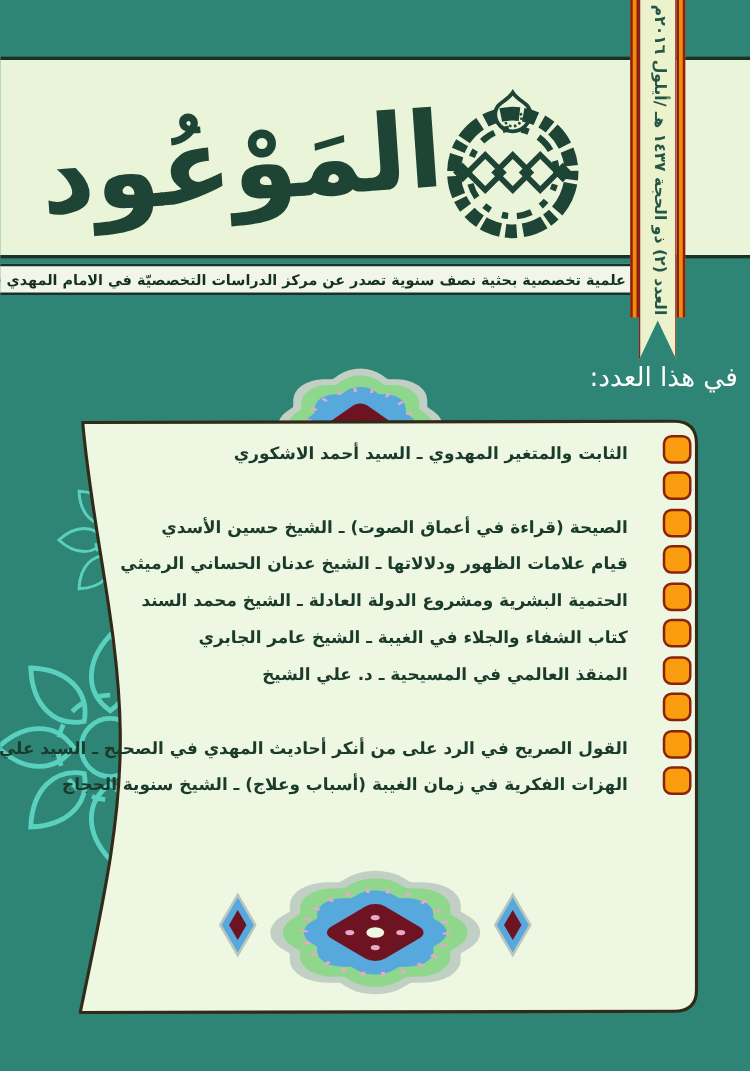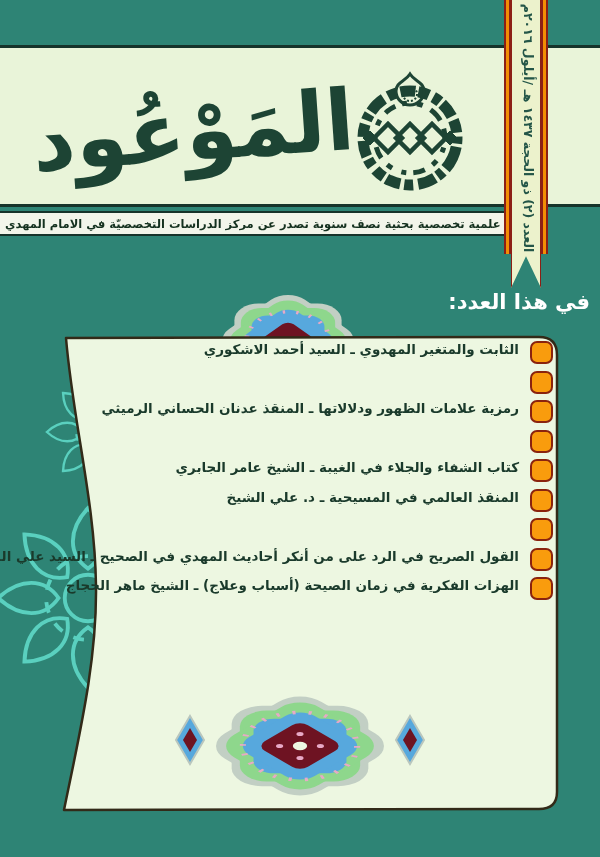--- a/index.html
+++ b/index.html
@@ -57,34 +57,34 @@
   .ribbon-text{
     position:absolute; left:-108px; top:118px; width:260px; height:20px;
     transform:rotate(90deg);
     font-size:12.5px; font-weight:bold; color:#245648;
     text-align:center; white-space:nowrap;
   }
 
   
   .toc-heading{
     position:absolute; top:290px; right:10px;
-    font-size:21px; font-weight:bold; color:#ffffff;
+    font-size:21px; font-weight:normal; color:#ffffff;
     letter-spacing:0.5px;
   }
 
   
   .art{ position:absolute; left:0; top:0; }
 
   
   .toc-list{
     position:absolute; left:80px; top:341px; width:473px;
     display:flex; flex-direction:column;
   }
   .toc-row{
-    height:29.5px; display:flex; align-items:flex-start; gap:11px;
+    height:29.5px; display:flex; align-items:flex-end; gap:28px;
     direction:rtl;
   }
   .marker{
     flex:0 0 auto; width:19px; height:19px;
     background:#f99c0d; border:2.5px solid #8a230e; border-radius:7px;
     box-sizing:content-box;
   }
   .toc-title{
     font-size:13.5px; font-weight:bold; color:#1a3a2b;
     white-space:nowrap;
@@ -207,39 +207,44 @@
   <div class="toc-list">
     <div class="toc-row">
       <span class="marker"></span>
       <span class="toc-title">الثابت والمتغير المهدوي ـ السيد أحمد الاشكوري</span>
     </div>
     <div class="toc-row">
       <span class="marker"></span>
     </div>
     <div class="toc-row">
       <span class="marker"></span>
-      <span class="toc-title">رمزية علامات الظهور ودلالاتها ـ المنقذ عدنان الحساني الرميثي</span>
-    </div>
-    <div class="toc-row">
-      <span class="marker"></span>
+      <span class="toc-title">الصيحة (قراءة في أعماق الصوت) ـ الشيخ حسين الأسدي</span>
+    </div>
+    <div class="toc-row">
+      <span class="marker"></span>
+      <span class="toc-title">قيام علامات الظهور ودلالاتها ـ الشيخ عدنان الحساني الرميثي</span>
+    </div>
+    <div class="toc-row">
+      <span class="marker"></span>
+      <span class="toc-title">الحتمية البشرية ومشروع الدولة العادلة ـ الشيخ محمد السند</span>
     </div>
     <div class="toc-row">
       <span class="marker"></span>
       <span class="toc-title">كتاب الشفاء والجلاء في الغيبة ـ الشيخ عامر الجابري</span>
     </div>
     <div class="toc-row">
       <span class="marker"></span>
       <span class="toc-title">المنقذ العالمي في المسيحية ـ د. علي الشيخ</span>
     </div>
     <div class="toc-row">
       <span class="marker"></span>
     </div>
     <div class="toc-row">
       <span class="marker"></span>
       <span class="toc-title">القول الصريح في الرد على من أنكر أحاديث المهدي في الصحيح ـ السيد علي الموسوي الناصري</span>
     </div>
     <div class="toc-row">
       <span class="marker"></span>
-      <span class="toc-title">الهزات الفكرية في زمان الصيحة (أسباب وعلاج) ـ الشيخ ماهر الحجاج</span>
+      <span class="toc-title">الهزات الفكرية في زمان الغيبة (أسباب وعلاج) ـ الشيخ سنوية الحجاج</span>
     </div>
   </div>
 
 </div>
 
 </body></html>

